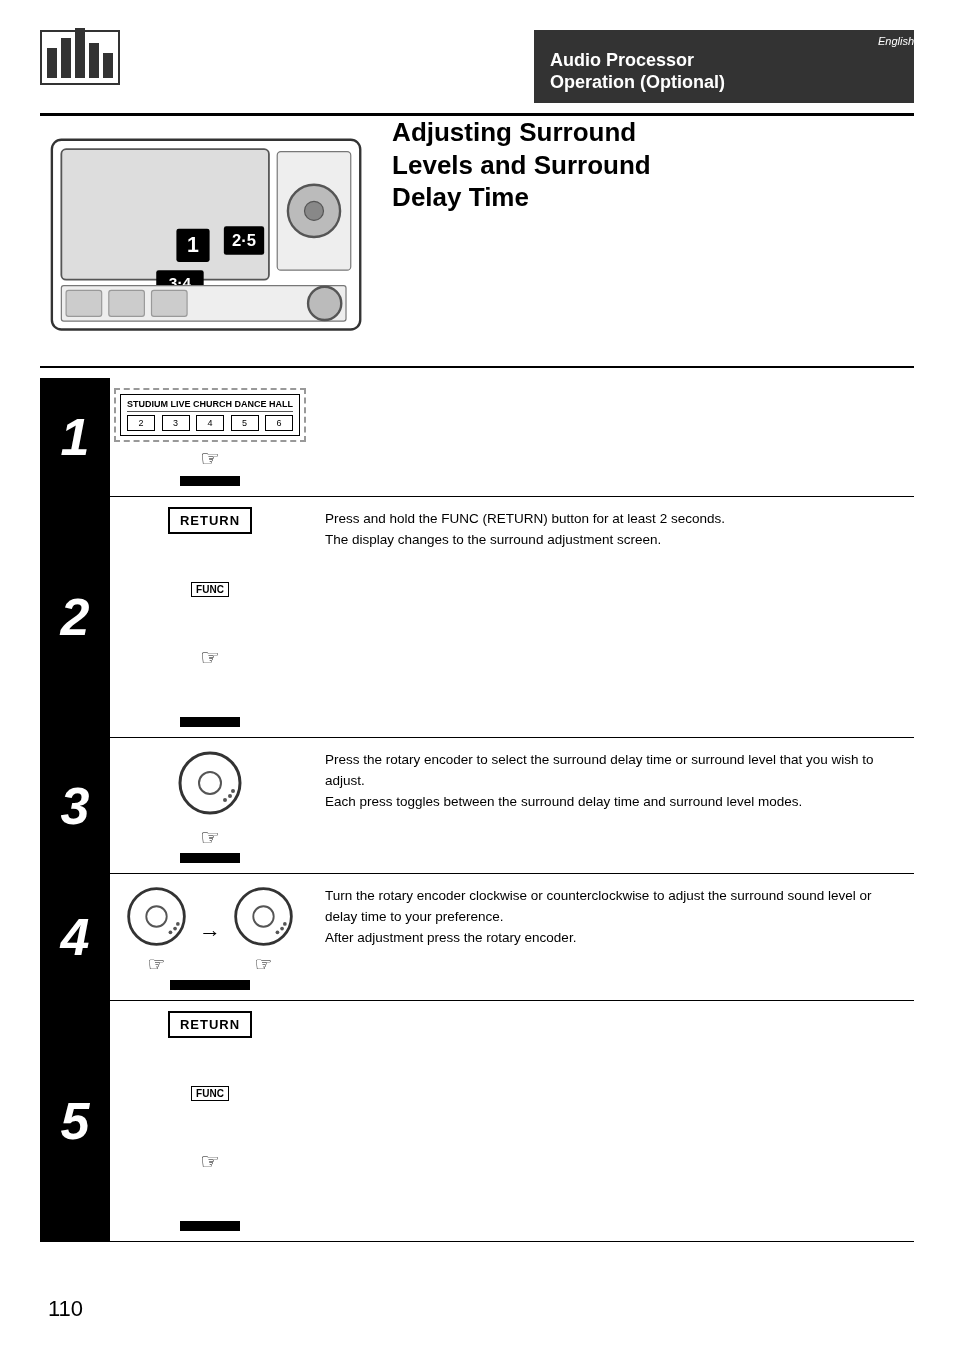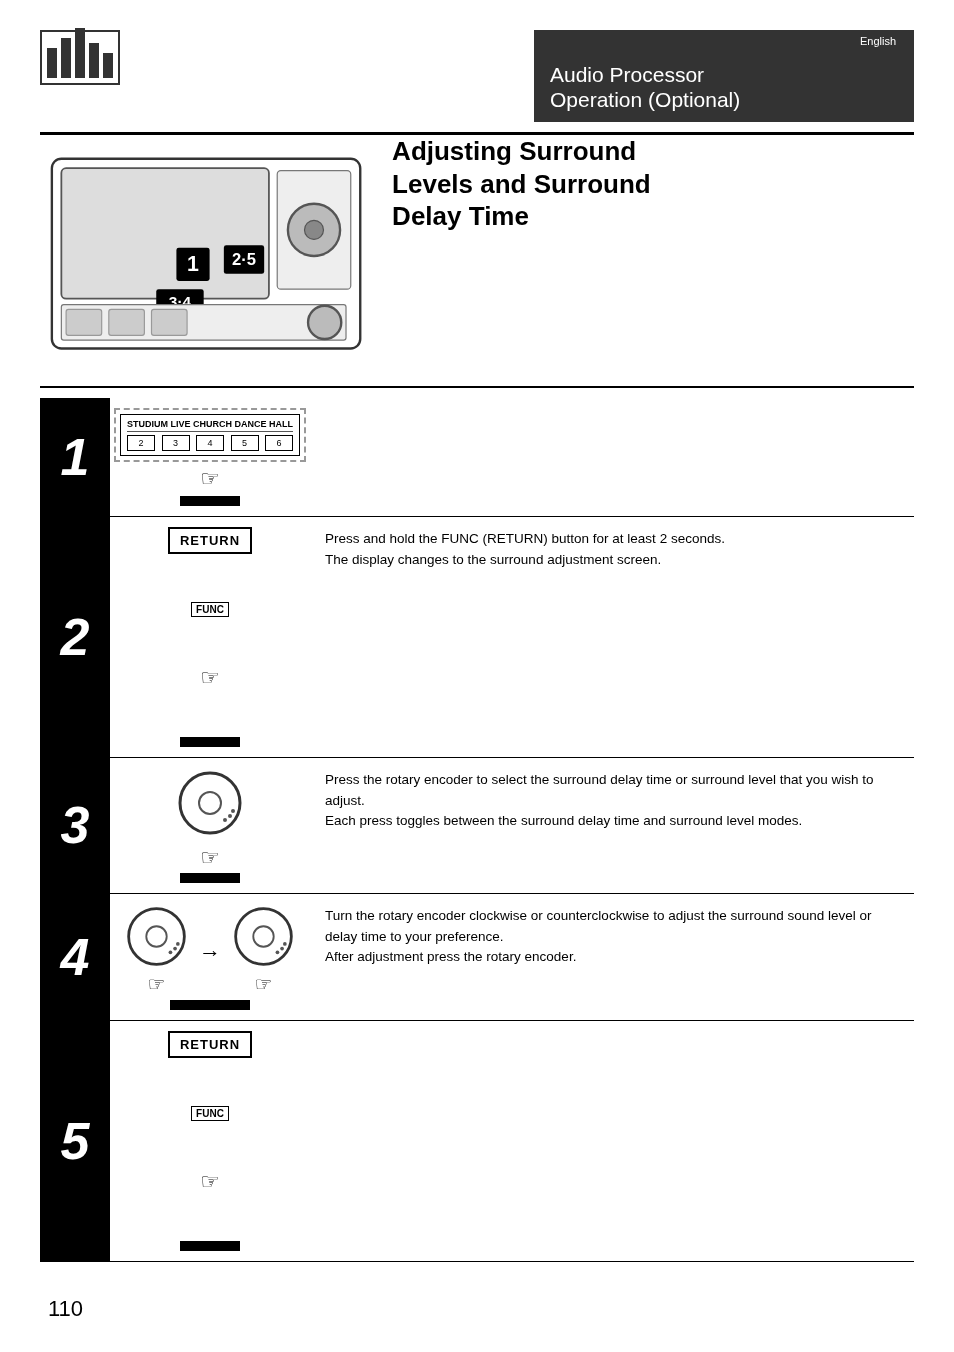--- a/index.html
+++ b/index.html
@@ -55,31 +55,32 @@
       background: #333;
       color: #fff;
       padding: 8px 16px 10px 16px;
       min-width: 380px;
       position: relative;
     }
 
     .header-lang {
       position: absolute;
       top: 5px;
-      right: 18px;
+      right: 0;
       font-size: 11px;
       color: #fff;
       font-weight: normal;
+      font-style: italic;
     }
 
     .header-title-main {
-      font-size: 21px;
-      font-weight: normal;
+      font-size: 18px;
+      font-weight: bold;
       line-height: 1.2;
-      margin-top: 24px;
+      margin-top: 12px;
     }
 
     
     .intro-row {
       display: flex;
       gap: 20px;
       margin-bottom: 10px;
       border-bottom: 2px solid #000;
       padding-bottom: 10px;
     }

